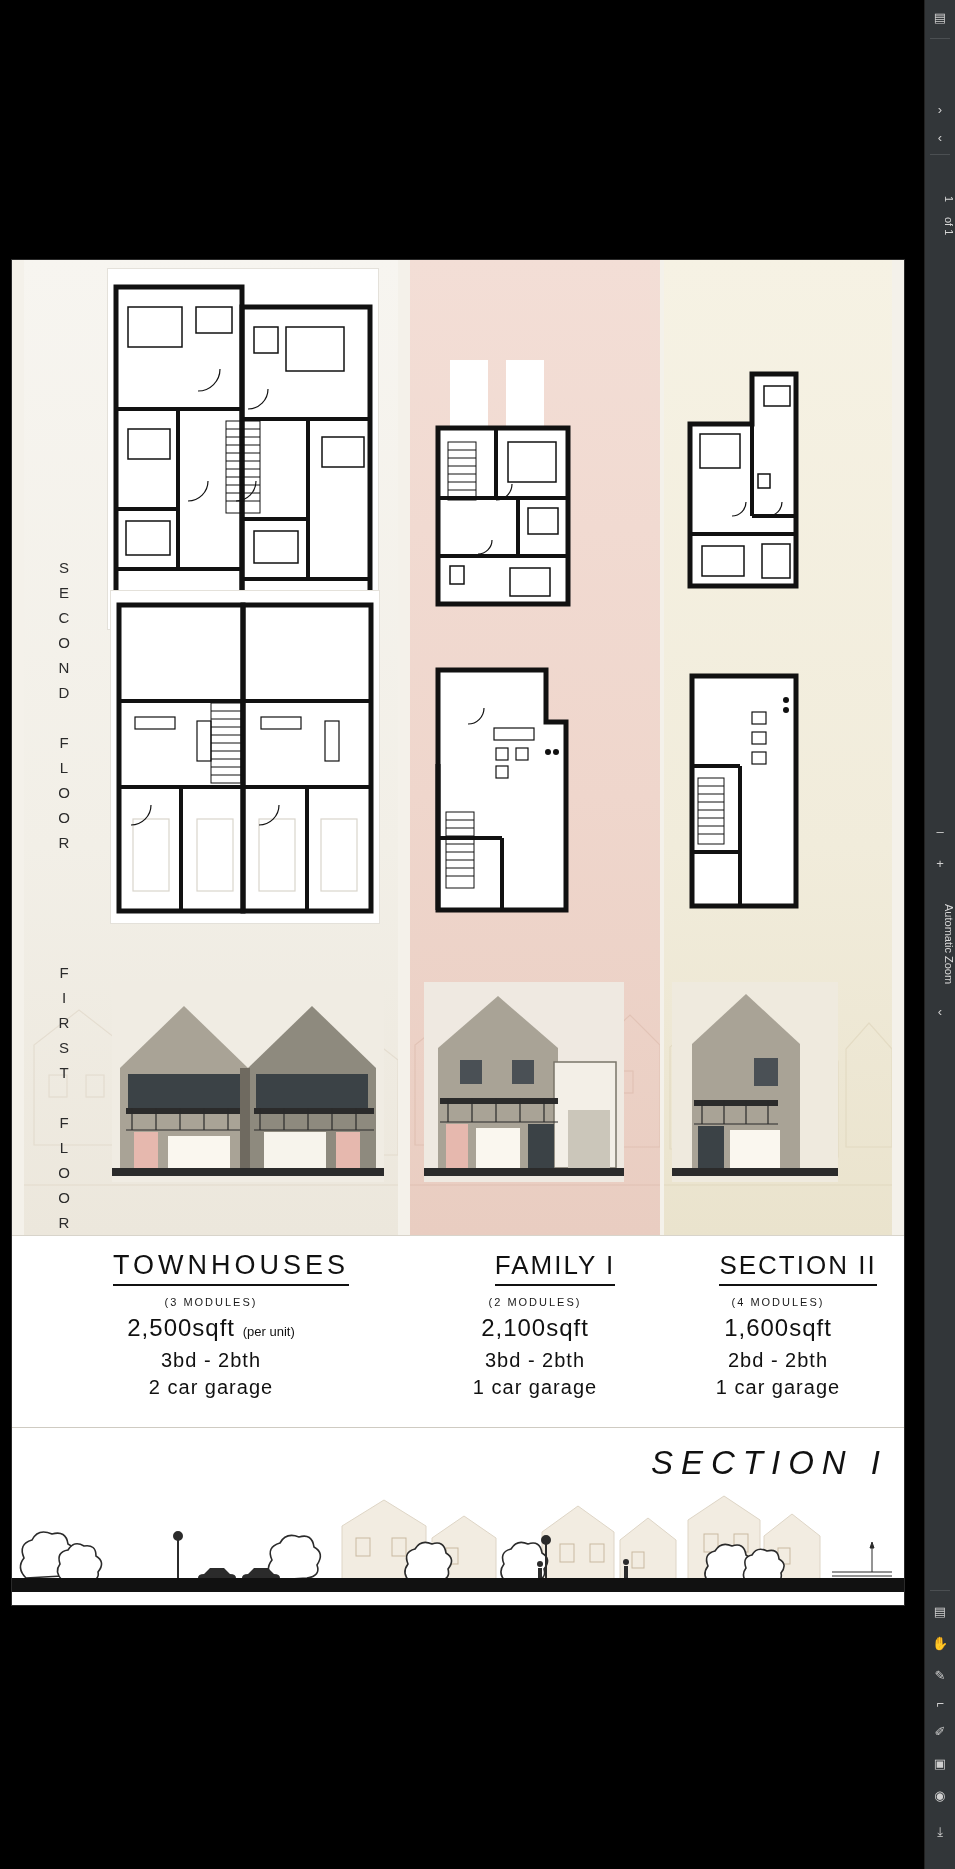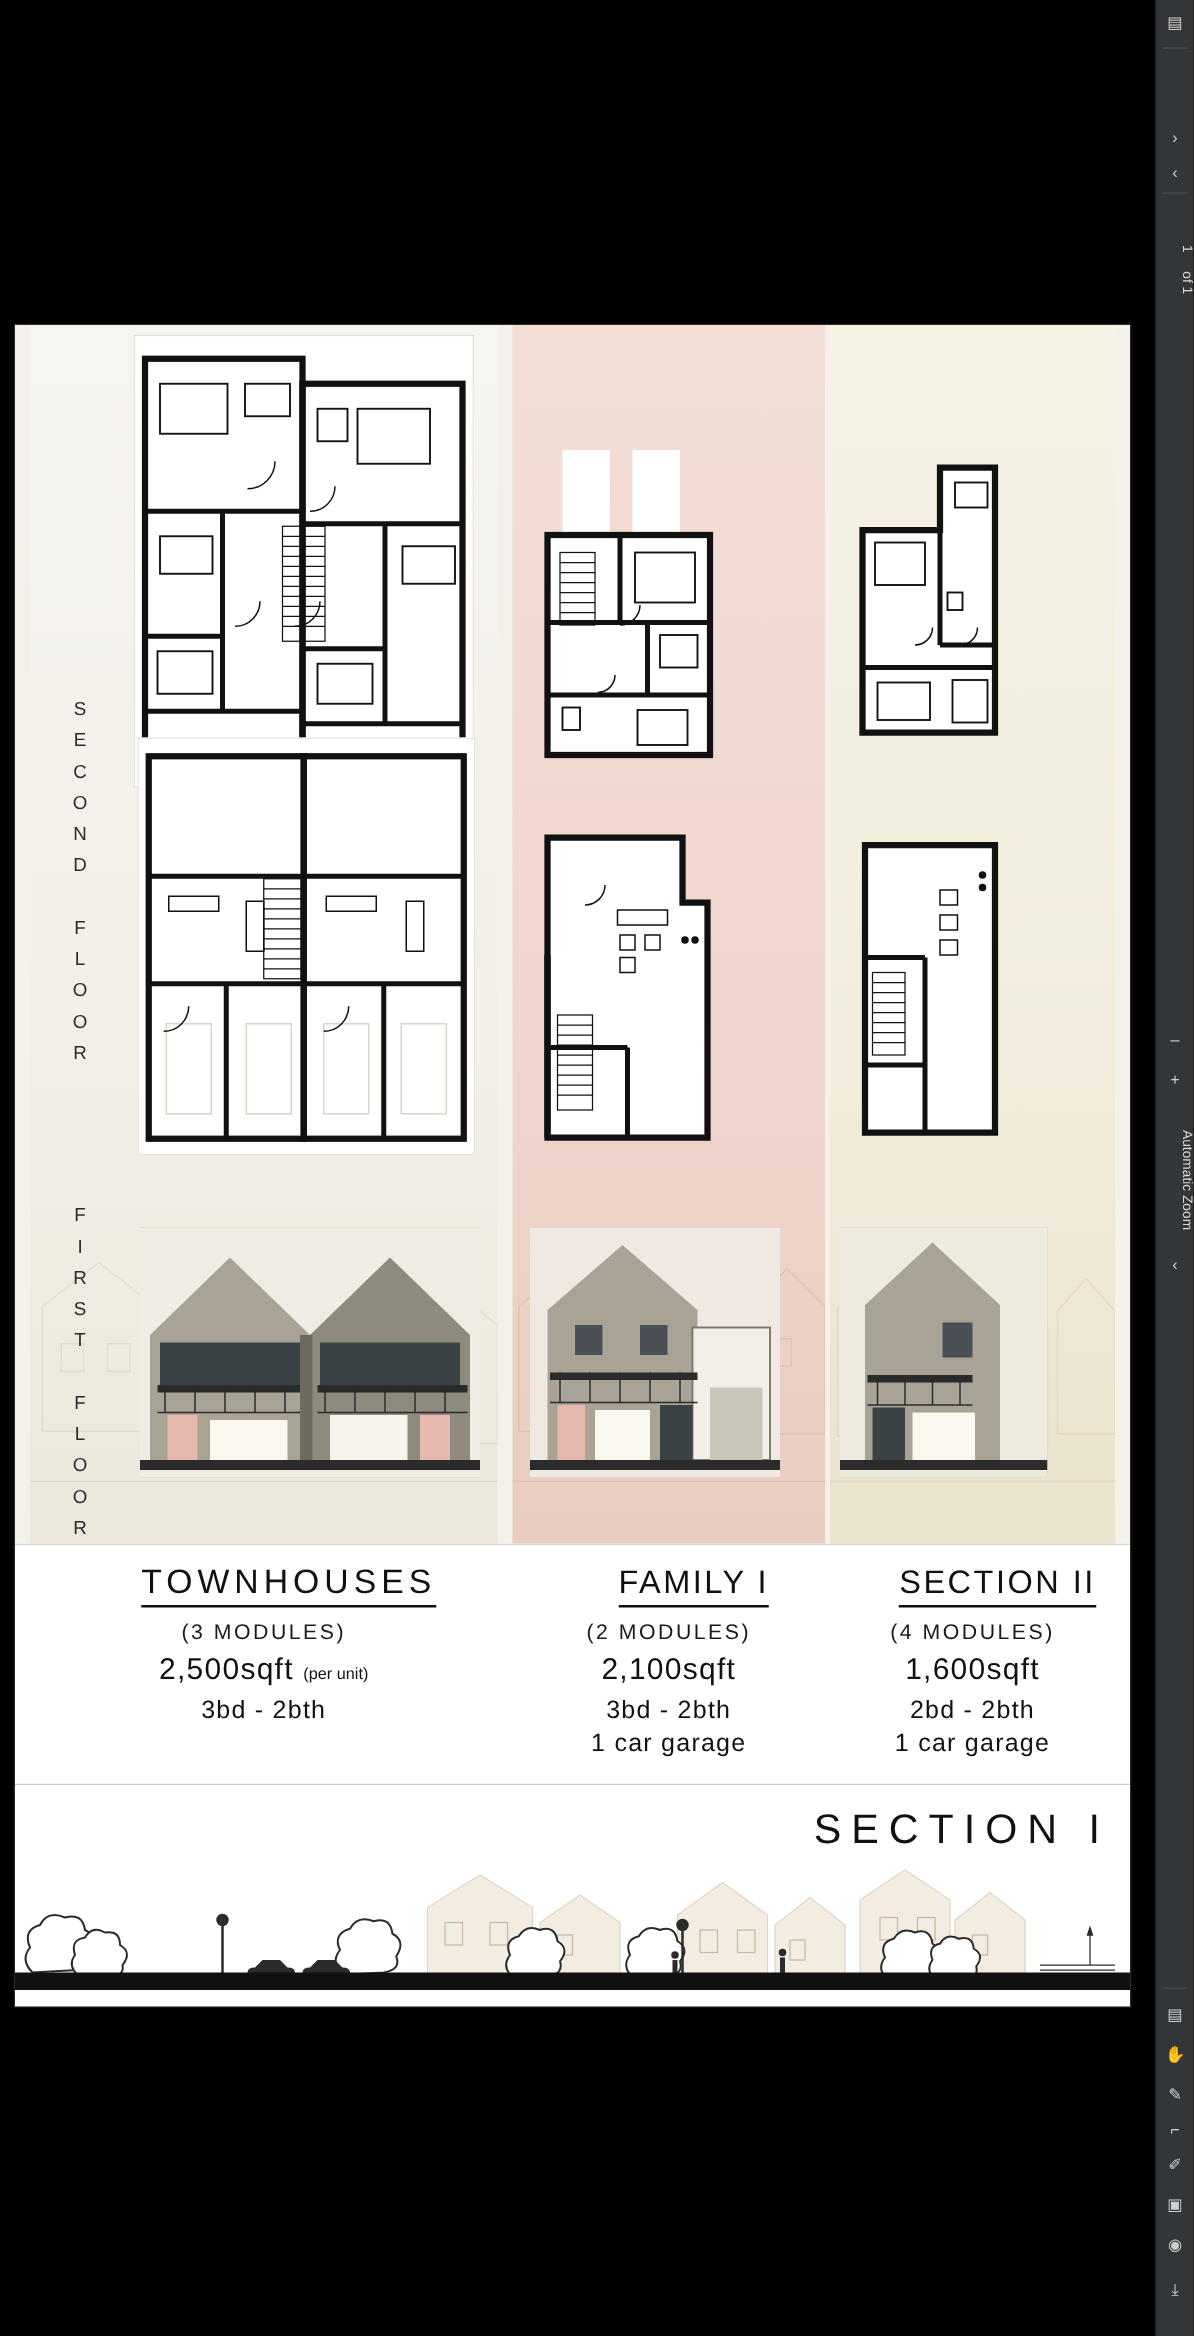--- a/index.html
+++ b/index.html
@@ -118,21 +118,21 @@
     letter-spacing: 4px;
     border-bottom: 2px solid #111;
     display: inline-block;
     padding-bottom: 3px;
     margin-bottom: 6px;
     font-family: "Liberation Sans", sans-serif;
     margin-left: 40px;
   }
   .cap-b .cap-title, .cap-c .cap-title { font-size: 26px; letter-spacing: 2px; }
   .cap-modules {
-    font-size: 17px;
+    font-size: 11px;
     letter-spacing: 2px;
     margin: 4px 0 6px 0;
     color: #1a1a1a;
   }
   .cap-sqft {
     font-size: 24px;
     font-weight: normal;
     letter-spacing: 1px;
     margin-bottom: 5px;
   }
@@ -148,20 +148,21 @@
 
   
   .section-wrap {
     position: absolute;
     left: 0;
     top: 1167px;
     width: 892px;
     height: 178px;
     background: #ffffff;
     border-top: 1px solid #cfcbc2;
+    font-style: italic;
   }
   .section-title {
     position: absolute;
     right: 16px;
     top: 16px;
     font-size: 33px;
     letter-spacing: 8px;
     color: #111;
   }
   .section-art {
@@ -568,20 +569,21 @@
       <div class="captions">
 
         <div class="cap cap-a">
           <div class="cap-title">TOWNHOUSES</div>
           <div class="cap-modules">(3 MODULES)</div>
           <div class="cap-sqft">
             <span>2,500sqft</span>
             <span class="per">(per unit)</span>
           </div>
           <div class="cap-line">3bd - 2bth</div>
+          <div class="cap-line">2 car garage</div>
         </div>
 
         <div class="cap cap-b">
           <div class="cap-title">FAMILY I</div>
           <div class="cap-modules">(2 MODULES)</div>
           <div class="cap-sqft">
             <span>2,100sqft</span>
           </div>
           <div class="cap-line">3bd - 2bth</div>
           <div class="cap-line">1 car garage</div>

